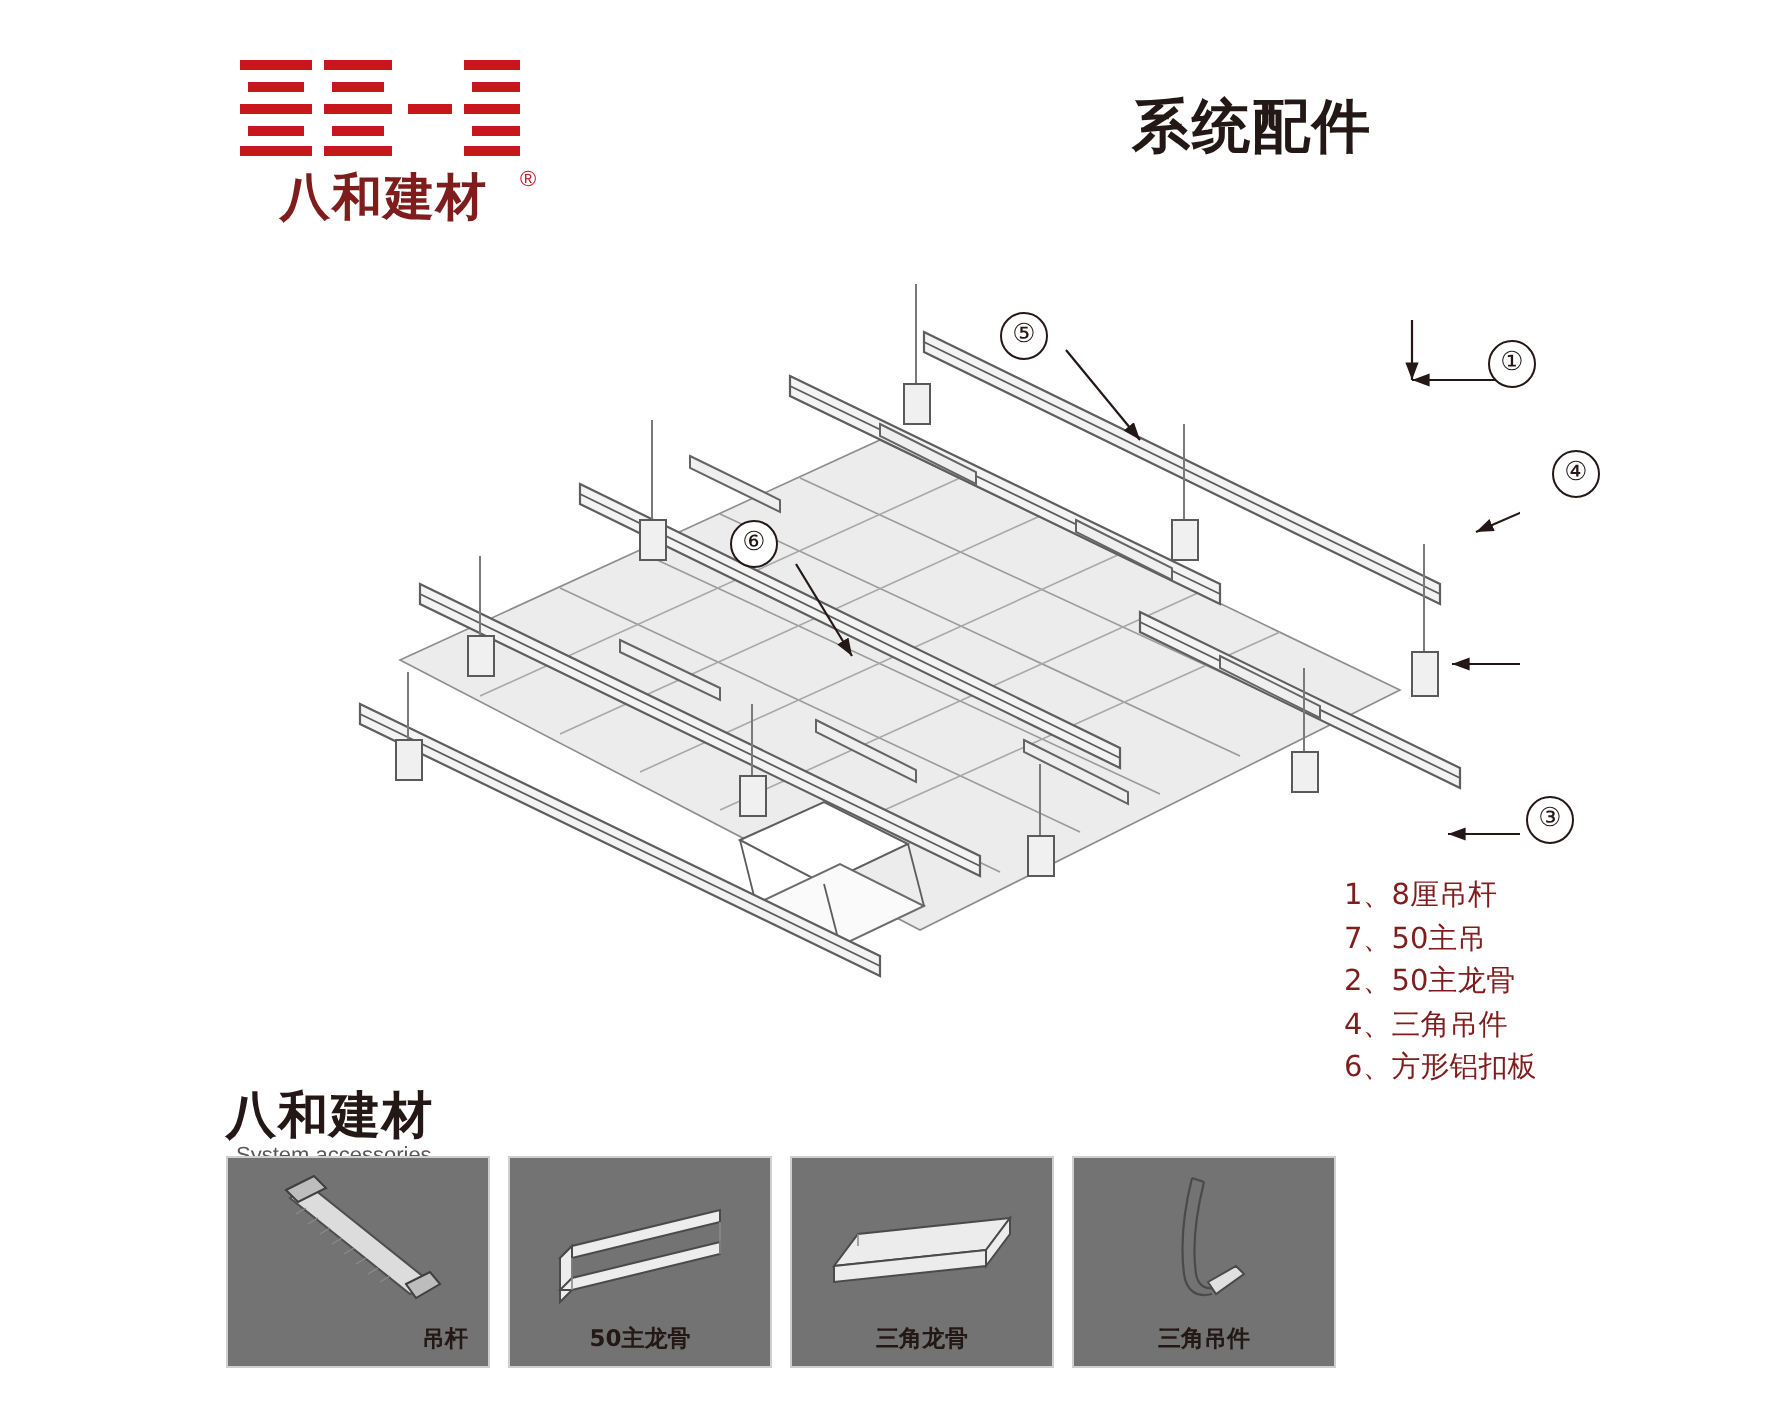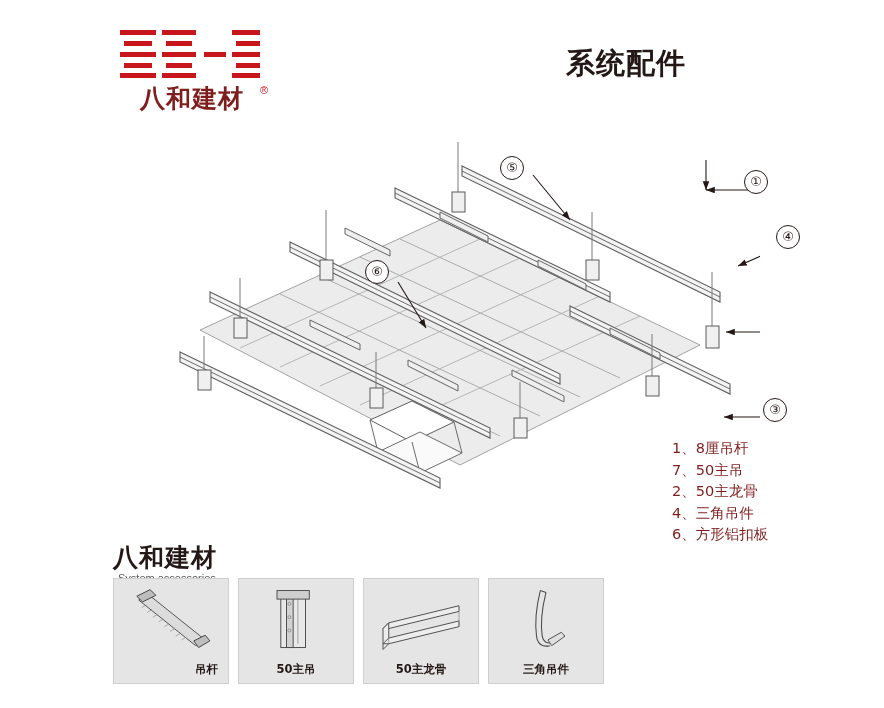--- a/index.html
+++ b/index.html
@@ -145,24 +145,24 @@
     position: absolute;
     left: 113px;
     top: 48px;
     width: 660px;
     height: 106px;
     display: flex;
     gap: 9px;
   }
   .acc-card {
     position: relative;
-    width: 116px;
+    width: 132px;
     height: 106px;
     border: 1px solid #cfcfcf;
-    background: #e5e5e5;
+    background: #737373;
     box-sizing: border-box;
   }
   .acc-art {
     position: absolute;
     left: 0; top: 4px;
     width: 100%;
     height: 74px;
   }
   .acc-label {
     position: absolute;
@@ -372,52 +372,45 @@
           <line x1="76" y1="55" x2="71" y2="58"></line>
         </g>
         <g stroke="#3f3f3f" stroke-width="1" fill="#bdbdbd">
           <polygon points="24,12 38,5 44,11 30,18"></polygon>
           <polygon points="84,59 96,53 101,59 89,66"></polygon>
         </g>
       </svg>
       <div class="acc-label right">吊杆</div>
     </div>
 
-    <div class="acc-card">
-      <svg class="acc-art" viewBox="0 0 120 74">
-        <g stroke="#4a4a4a" stroke-width="1" fill="#e8e8e8">
-          <rect x="44" y="8" width="26" height="58"></rect>
-          <rect x="50" y="8" width="7" height="58" fill="#d2d2d2"></rect>
-        </g>
-        <g stroke="#4a4a4a" stroke-width="1" fill="#cfcfcf">
-          <rect x="40" y="6" width="34" height="9"></rect>
-        </g>
-        <g stroke="#7d7d7d" stroke-width="0.7" fill="none">
-          <line x1="62" y1="14" x2="62" y2="62"></line>
-          <circle cx="53" cy="20" r="1.6"></circle>
-          <circle cx="53" cy="34" r="1.6"></circle>
-          <circle cx="53" cy="48" r="1.6"></circle>
-        </g>
-      </svg>
-      <div class="acc-label">50主吊</div>
-    </div>
 
     <div class="acc-card">
       <svg class="acc-art" viewBox="0 0 120 74">
         <g stroke="#4a4a4a" stroke-width="1" fill="#ededed">
           <polygon points="20,46 26,40 100,22 100,28 26,46"></polygon>
           <polygon points="20,46 26,40 26,62 20,68"></polygon>
           <polygon points="20,62 26,56 100,38 100,44 26,62"></polygon>
         </g>
         <line stroke="#8a8a8a" stroke-width="0.8" x1="26" y1="46" x2="26" y2="62"></line>
         <line stroke="#8a8a8a" stroke-width="0.8" x1="100" y1="28" x2="100" y2="44"></line>
       </svg>
       <div class="acc-label">50主龙骨</div>
     </div>
 
+    <div class="acc-card">
+      <svg class="acc-art" viewBox="0 0 120 74">
+        <g stroke="#4a4a4a" stroke-width="1" fill="#ececec">
+          <polygon points="16,50 28,34 104,26 92,42"></polygon>
+          <polygon points="16,50 92,42 92,50 16,58"></polygon>
+          <polygon points="92,42 104,26 104,34 92,50"></polygon>
+        </g>
+        <line stroke="#8f8f8f" stroke-width="0.8" x1="28" y1="34" x2="28" y2="40"></line>
+      </svg>
+      <div class="acc-label">三角龙骨</div>
+    </div>
 
     <div class="acc-card">
       <svg class="acc-art" viewBox="0 0 120 74">
         <g stroke="#4a4a4a" stroke-width="1.1" fill="none">
           <path d="M54,6 C50,22 48,38 50,54 C51,62 56,66 64,64"></path>
           <path d="M60,8 C56,24 54,40 56,54 C57,60 61,62 66,61"></path>
           <path d="M54,6 L60,8"></path>
         </g>
         <g stroke="#4a4a4a" stroke-width="1" fill="#e0e0e0">
           <polygon points="62,58 76,50 80,54 66,64"></polygon>

